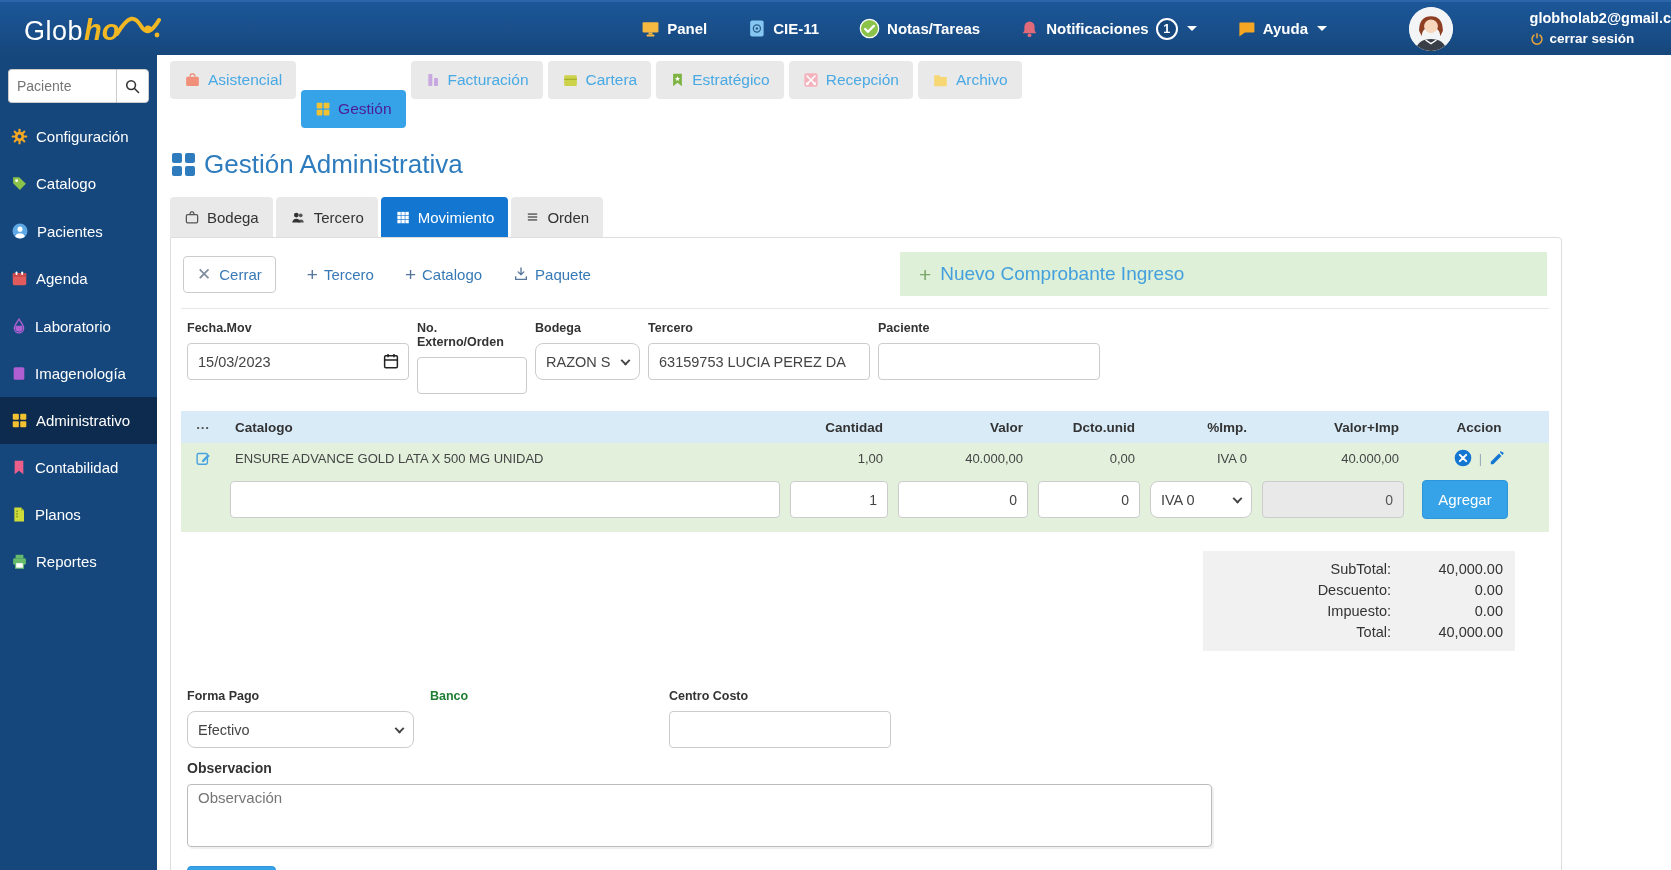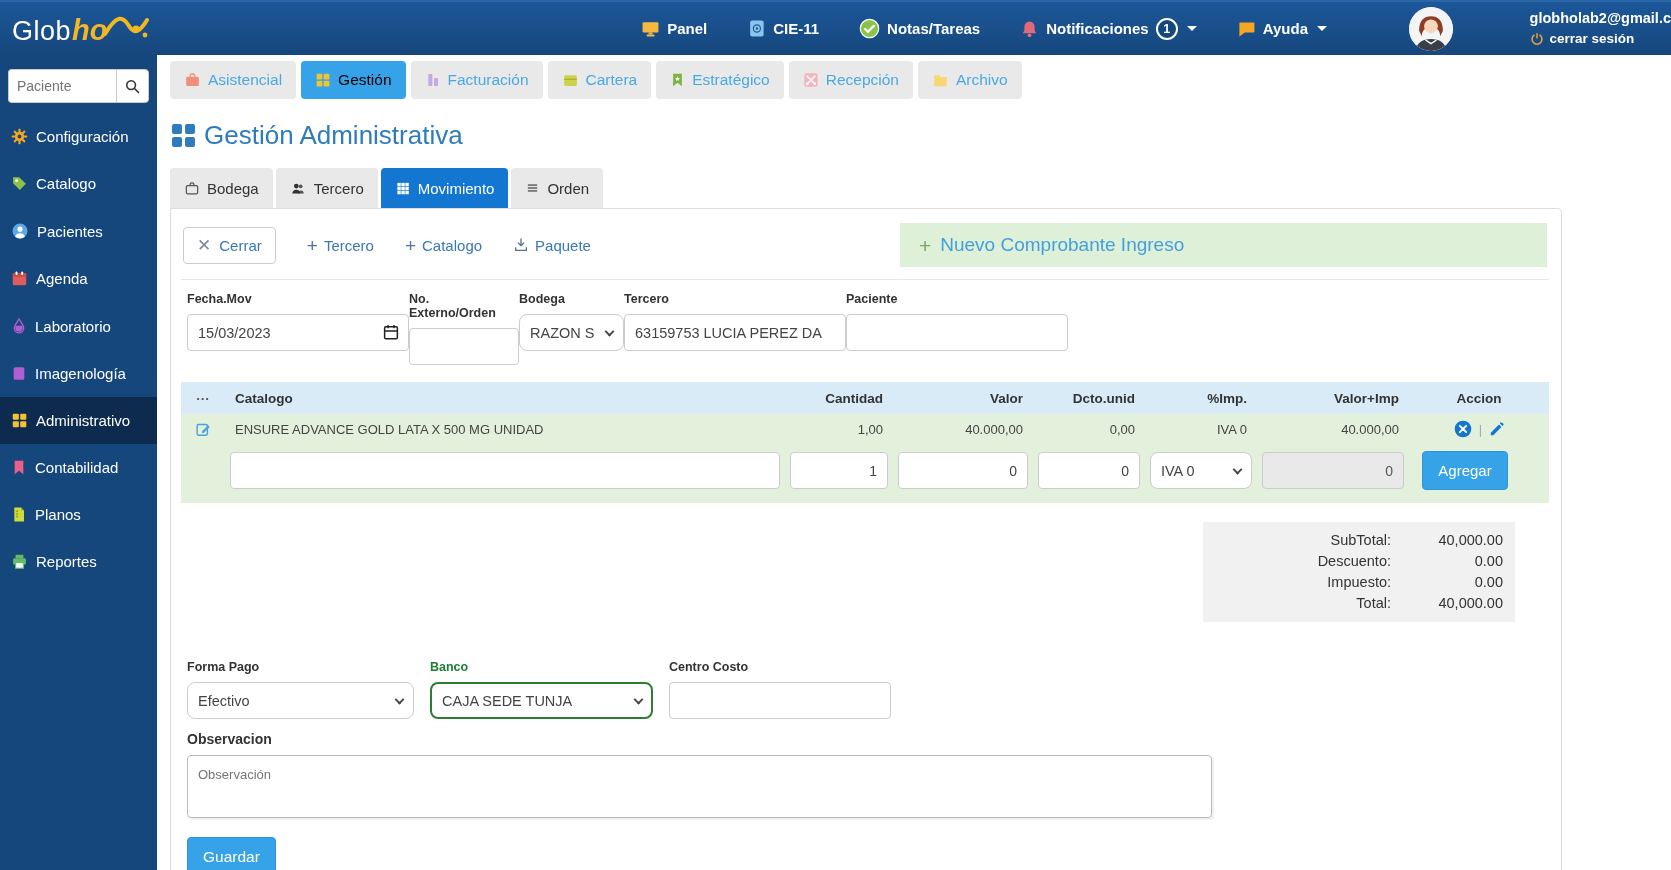--- a/index.html
+++ b/index.html
@@ -2,21 +2,21 @@
 <html><head>
 <meta charset="utf-8">
 <style>
   * { box-sizing: border-box; margin: 0; padding: 0; }
   html,body { width:1671px; height:870px; overflow:hidden; background:#fff;
     font-family:"Liberation Sans", sans-serif; }
 
   
   .navbar { position:absolute; left:0; top:0; width:1671px; height:55px;
     background:linear-gradient(#1c5799,#16477c); display:flex; align-items:center; z-index:5;
-    border-top:2px solid #2a66a8;}
+    border-top:2px solid #2a66a8;padding-left:12px;}
   .logo { width:157px; padding-left:12px; display:flex; align-items:baseline; }
   .logo .glob { color:#fff; font-size:27px; font-weight:400; letter-spacing:.5px;}
   .logo .ho { color:#f2b824; font-size:29px; font-weight:700; font-style:italic; margin-left:1px;}
   .logo svg { margin-left:-4px; }
   .nav-items { margin-left:auto; display:flex; align-items:center; gap:40px; color:#fff; font-size:15px; font-weight:700;}
   .nav-item { display:flex; align-items:center; gap:7px; cursor:pointer; white-space:nowrap;}
   .nav-badge { background:#16477c; border:2px solid #fff; color:#fff; border-radius:50%;
     width:22px; height:22px; font-size:12.5px; display:flex; align-items:center; justify-content:center;}
   .caret { width:0; height:0; border-left:5px solid transparent; border-right:5px solid transparent;
     border-top:5px solid #fff; margin-left:2px;}
@@ -36,21 +36,21 @@
     padding:15px 0 15px 11px; cursor:pointer; }
   .side-item.active { background:#0d2b4e; }
   .side-item svg { flex:0 0 auto; }
 
   
   .main { position:absolute; left:157px; top:55px; width:1514px; height:815px; background:#fff; padding:6px 0 0 13px;}
 
   .module-tabs { display:flex; gap:5px; }
   .mtab { display:flex; align-items:center; gap:7px; background:#e9e9e9; color:#49a9e4;
     font-size:15.5px; padding:0 14px; height:38px; border-radius:4px; cursor:pointer; white-space:nowrap;}
-  .mtab.active { background:#36a3e8; color:#000000; }
+  .mtab.active { background:#36a3e8; color:#4c1d95;margin-top:29px; }
 
   .page-title { display:flex; align-items:center; gap:9px; margin:21px 0 0 2px;
     color:#2e7cbd; font-size:26px; }
   .grid4 { display:grid; grid-template-columns:10px 10px; grid-gap:3px; }
   .grid4 span { width:10px; height:10px; background:#2e7cbd; border-radius:2px; display:block;}
 
   .sub-tabs { display:flex; gap:3px; margin-top:17px; }
   .stab { display:flex; align-items:center; gap:7px; background:#e9e9e9; color:#333;
     font-size:15px; padding:0 14px; height:40px; border-radius:4px 4px 0 0; cursor:pointer;}
   .stab.active { background:#1377d2; color:#fff; }
@@ -61,21 +61,21 @@
   .btn-cerrar { display:flex; align-items:center; gap:8px; border:1px solid #ccc; border-radius:4px;
     background:#fff; color:#3879b5; font-size:15px; padding:9px 13px; cursor:pointer;}
   .btn-cerrar .x { color:#7d8b9d; font-size:17px; line-height:1;}
   .tool-link { display:flex; align-items:center; gap:6px; color:#3879b5; font-size:15px;
     margin-left:31px; cursor:pointer; background:none; border:none;}
   .tool-link .plus { font-size:19px; color:#55759a; line-height:1; font-weight:400;}
   .banner { margin-left:auto; width:647px; background:#dff0d8; color:#44a0dc; font-size:19px;
     padding:11px 0 11px 19px; display:flex; align-items:center; gap:9px; cursor:pointer;}
   .banner .plus { color:#7aa76a; font-size:21px; line-height:1;}
 
-  .form-row { display:flex; padding:12px 0 4px 6px; }
+  .form-row { display:flex; gap:8px; padding:12px 0 4px 6px; }
   .field { display:flex; flex-direction:column; }
   .field label { font-size:12.5px; font-weight:700; color:#333; margin-bottom:8px;}
   .field input, .field select, .selwrap select {
     height:37px; border:1px solid #ccc; border-radius:4px; font-size:14.5px; color:#444;
     padding:0 10px; outline:none; background:#fff;}
   .selwrap { position:relative; }
   .selwrap select { appearance:none; -webkit-appearance:none; width:100%; padding-right:28px;border-radius:8px;}
   .chev { position:absolute; right:11px; top:50%; width:7px; height:7px;
     border-right:2px solid #444; border-bottom:2px solid #444;
     transform:translateY(-70%) rotate(45deg); pointer-events:none;}
@@ -106,21 +106,21 @@
   .totrow .tlabel { flex:1; text-align:right; padding-right:0; }
   .totrow .tvalue { width:112px; text-align:right; }
 
   .pay-row { display:flex; gap:16px; margin:38px 0 0 6px;}
   .banco label { color:#1e7e34; }
   .banco select { border:2px solid #2e7d32 !important; color:#444;}
 
   .obs { margin:12px 0 0 6px; display:flex; flex-direction:column;}
   .obs label { font-size:14px; font-weight:700; color:#333; margin-bottom:8px;}
   .obs textarea { width:1025px; height:63px; border:1px solid #bbb; border-radius:4px;
-    padding:11px 10px; font-size:13px; font-family:"Liberation Sans",sans-serif; color:#444;
+    padding:4px 10px; font-size:15px; font-family:"Liberation Sans",sans-serif; color:#444;
     resize:none; outline:none; box-shadow:2px 2px 0 rgba(0,0,0,.06);}
 
   .btn-guardar { margin:19px 0 0 6px; background:#36a3e8; color:#fff; border:1px solid #2e96d8;
     border-radius:4px; font-size:15.5px; padding:10px 15px; cursor:pointer; display:block;}
 </style>
 </head>
 <body>
 
 <div class="navbar">
   <div class="logo">
@@ -547,24 +547,20 @@
     <div class="pay-row">
       <div class="field" style="width:227px">
         <label>Forma Pago</label>
         <div class="selwrap">
           <select><option>Efectivo</option></select>
           <span class="chev"></span>
         </div>
       </div>
       <div class="field banco" style="width:223px">
         <label>Banco</label>
-        <div class="selwrap">
-          <select><option>CAJA SEDE TUNJA</option></select>
-          <span class="chev"></span>
-        </div>
       </div>
       <div class="field" style="width:222px">
         <label>Centro Costo</label>
         <input type="text" style="">
       </div>
     </div>
 
     <div class="obs">
       <label>Observacion</label>
       <textarea placeholder="Observación" style=""></textarea>

